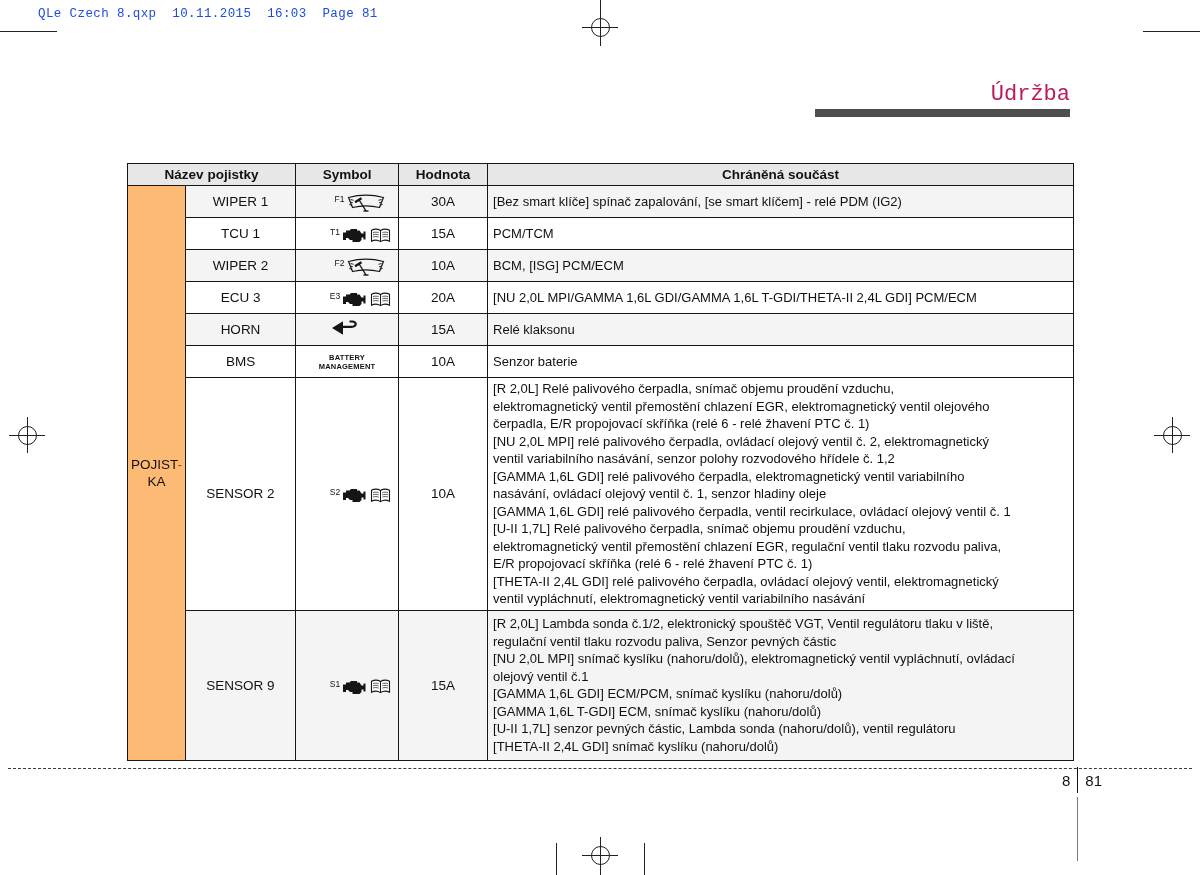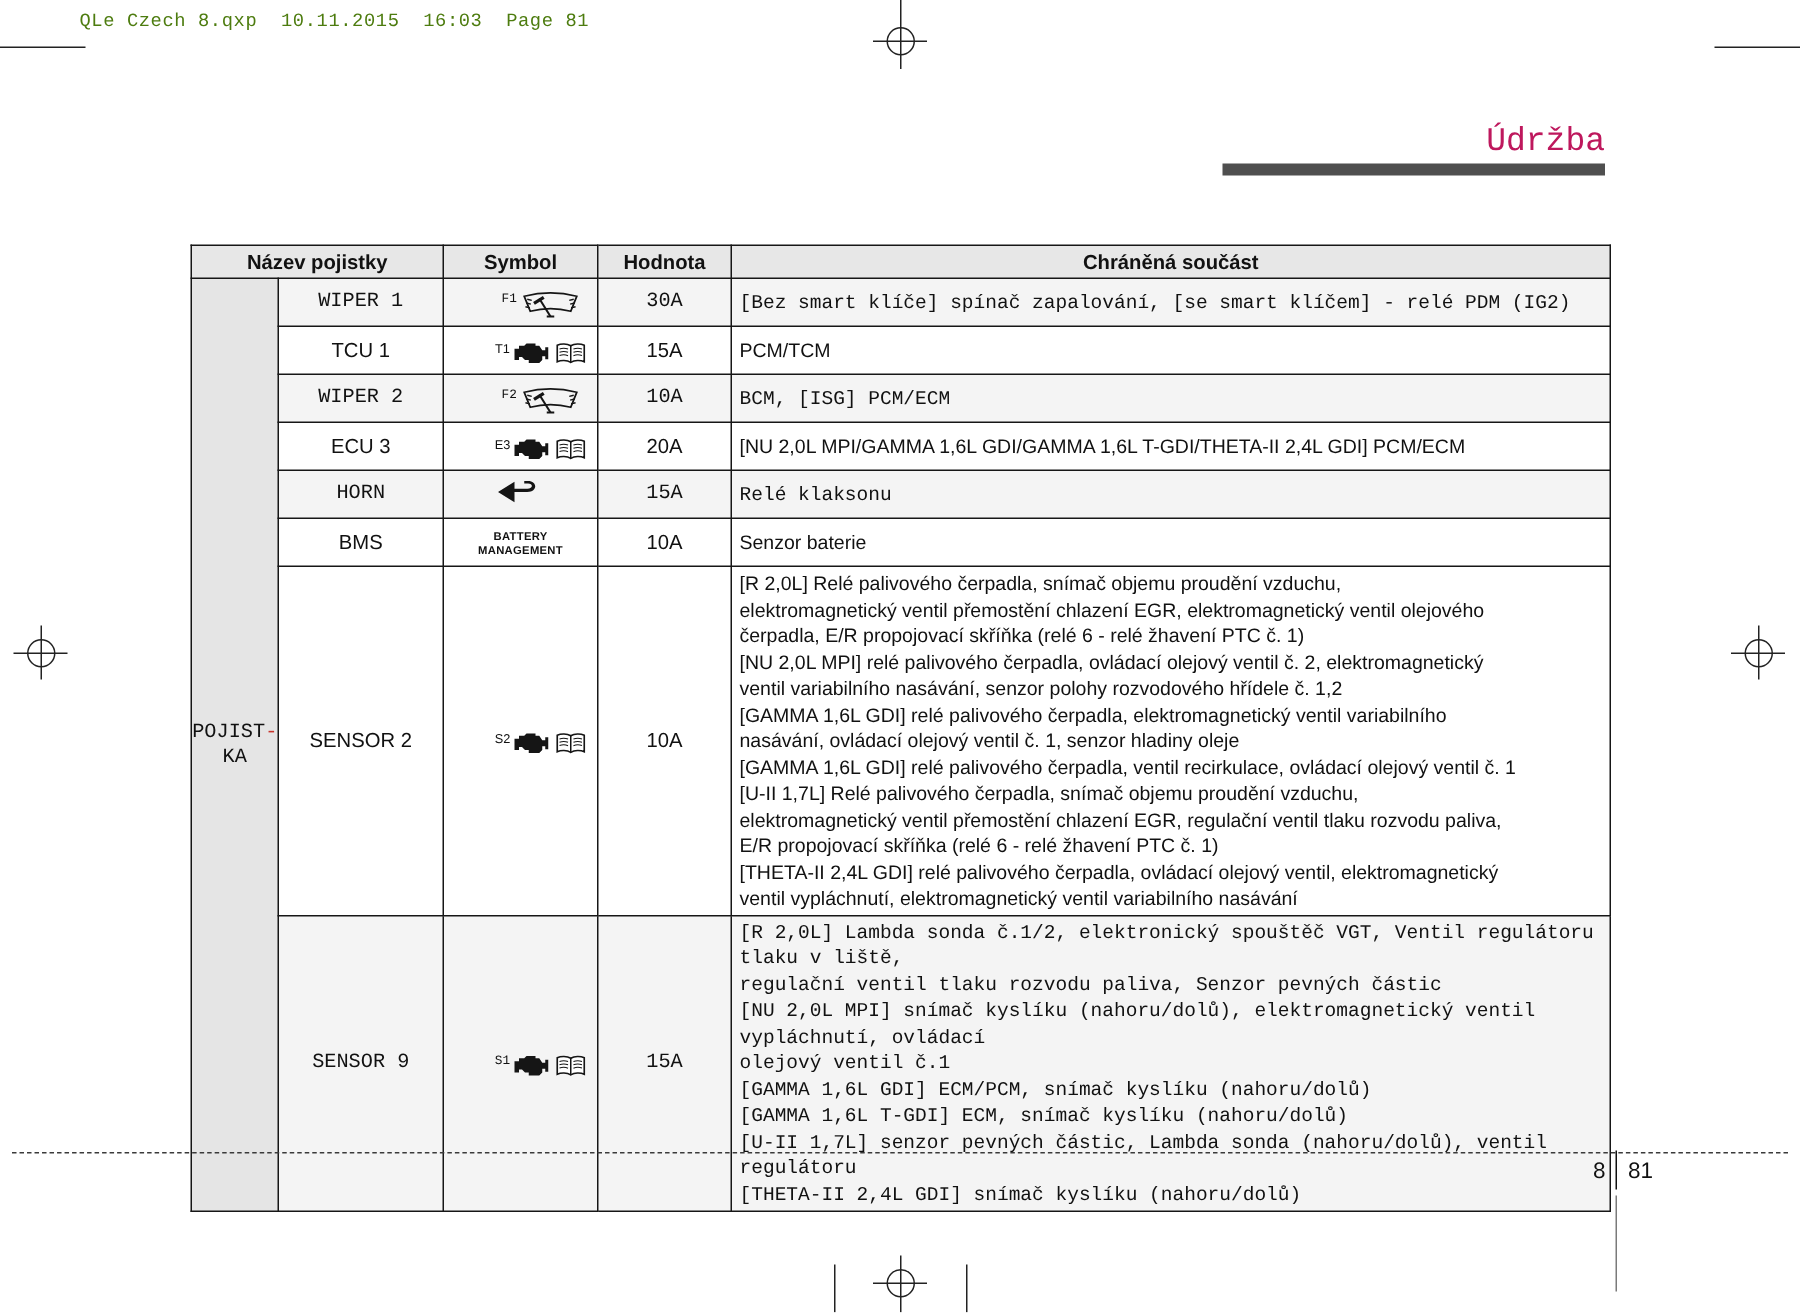--- a/index.html
+++ b/index.html
@@ -6,23 +6,23 @@
   html,body { width:1200px; height:875px; }
   body {
     position:relative;
     background:#ffffff;
     font-family:"Liberation Sans", sans-serif;
     color:#111;
     overflow:hidden;
   }
 
   .print-header {
-    position:absolute; left:53px; top:7px;
+    position:absolute; left:38px; top:7px;
     font-family:"Liberation Mono", monospace;
-    font-size:12.5px; letter-spacing:.4px; color:#4d7c0f;
+    font-size:12.5px; letter-spacing:.4px; color:#1d4ed8;
     white-space:pre;
   }
 
   .marks { position:absolute; left:0; top:0; width:1200px; height:875px; pointer-events:none; }
 
   .section-heading {
     position:absolute; top:82px; right:130px;
     font-family:Liberation Mono, monospace;
     font-size:22px; color:#be185d;
   }
@@ -44,22 +44,22 @@
   td.c-group {
     background:#ffffff; text-align:center; font-size:13.5px; line-height:17px;
   }
   td.c-name  { text-align:center; font-size:13.5px; }
   td.c-sym   { text-align:center; }
   td.c-val   { text-align:center; font-size:13.5px; }
   td.c-prot  {
     padding:2px 5px; white-space:pre-line; line-height:17.5px; font-size:13px;
     text-align:left;
   }
-  tr.alt td { background:#f4f4f4;font-family:Liberation Mono, monospace; }
-  tr.alt td.c-group { background:#e5e5e5;margin-left:26px; }
+  tr.alt td { background:#f4f4f4; }
+  tr.alt td.c-group { background:#fdba74;margin-left:26px; }
 
   .red { color:#c8342c; }
 
   .symwrap { display:inline-flex; align-items:center; justify-content:center; }
   .symlabel {
     font-size:8.5px; line-height:8.5px; align-self:flex-start;
     margin:1px 2px 0 0; color:#111;padding-left:27px;
   }
   .bms-text {
     font-size:7.5px; font-weight:bold; line-height:9px;

